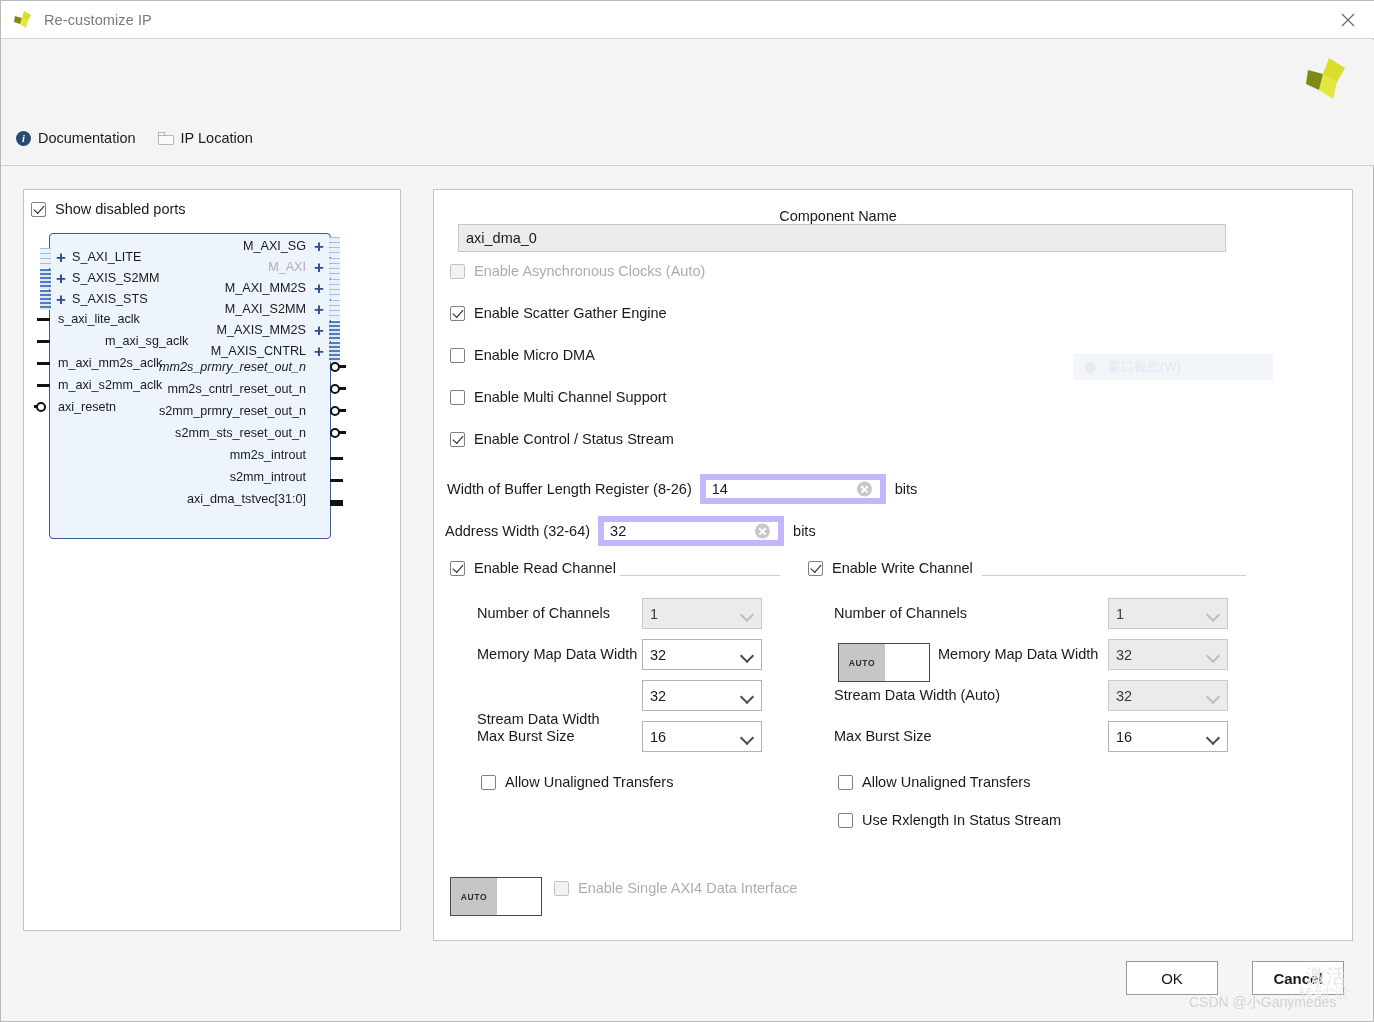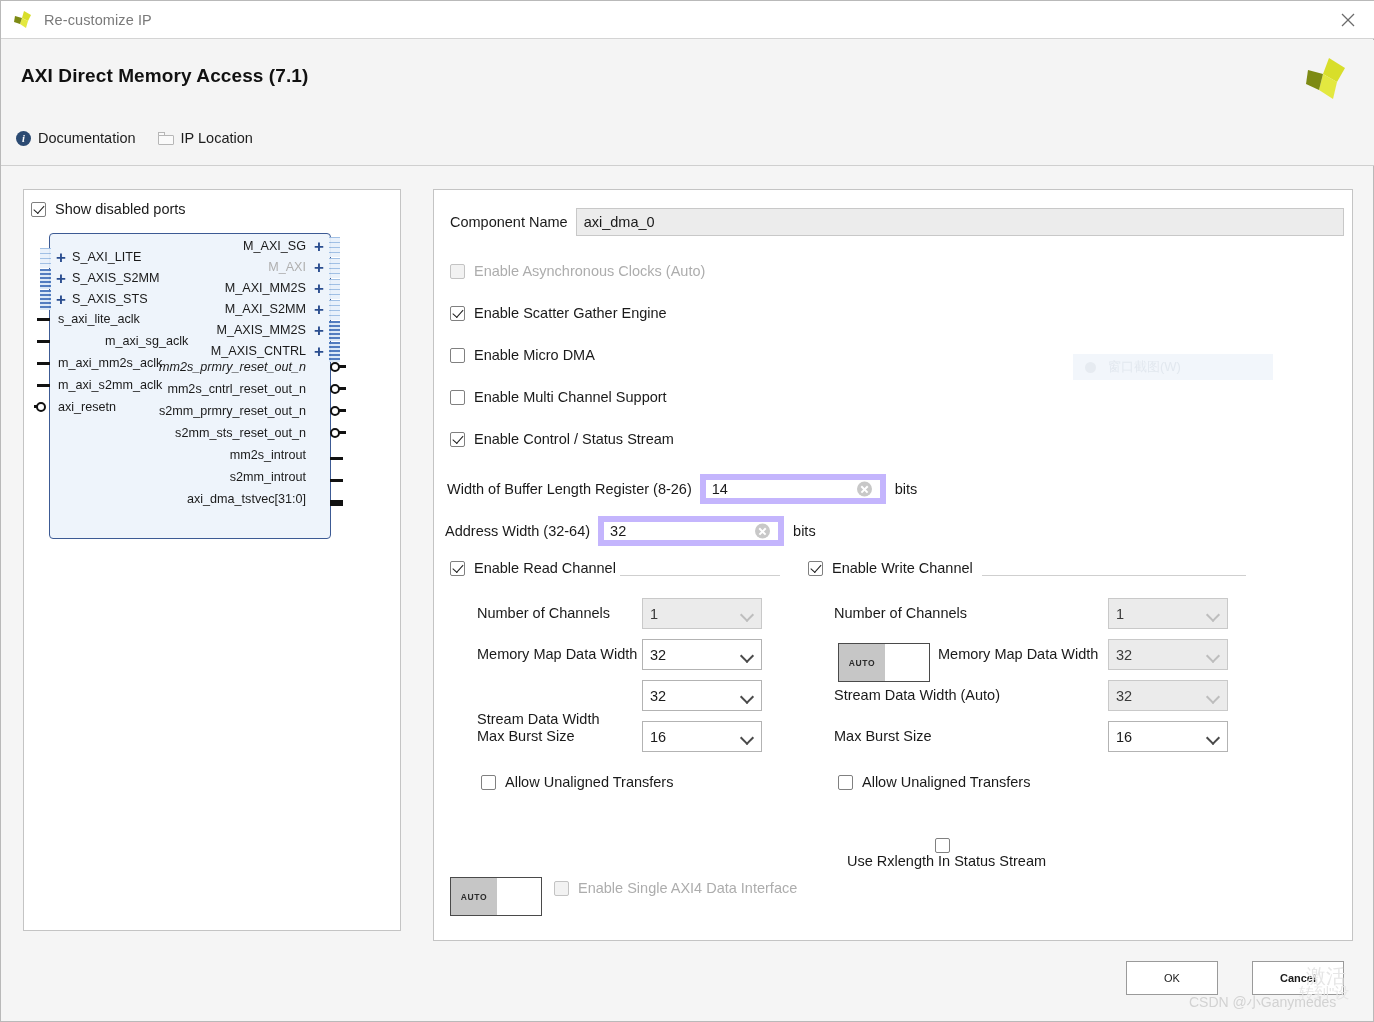--- a/index.html
+++ b/index.html
@@ -146,21 +146,21 @@
   }
   .cpin .tail {
     position: absolute; left: 9px; top: 4px; width: 7px; height: 3px; background: #111;
   }
   .cpin.left .ring { left: 2px; }
   .cpin.left .tail { left: 0px; width: 4px; }
 
   
   .lbl { font-size: 14.5px; color: #1a1a1a; }
 
-  .comp-row { position: absolute; left: 16px; top: 18px; display: flex; align-items: center; }
+  .comp-row { position: absolute; left: 16px; top: 18px; display: flex; align-items: center; flex-direction: column; }
   .comp-input {
     margin-left: 8px; width: 768px; height: 28px;
     background: #ececec; border: 1px solid #c8c8c8;
     font-size: 14.5px; color: #1a1a1a;
     display: flex; align-items: center; padding-left: 7px;
   }
 
   .opt { position: absolute; left: 16px; }
 
   .txtfield {
@@ -215,21 +215,21 @@
     width: 46px; height: 100%; background: #c6c6c6;
     display: flex; align-items: center; justify-content: center;
     font-size: 8.5px; font-weight: bold; color: #2a2a2a; letter-spacing: .6px;
   }
 
   
   .btn {
     position: absolute; height: 34px;
     border: 1px solid #9a9a9a; background: #ffffff;
     display: flex; align-items: center; justify-content: center;
-    font-size: 11px; color: #1a1a1a; cursor: default;
+    font-size: 15px; color: #1a1a1a; cursor: default;
   }
 
   
   .ghost-tip {
     position: absolute; left: 1072px; top: 353px;
     width: 200px; height: 26px;
     background: #f2f6fb;
     display: flex; align-items: center;
     font-size: 13px; color: #e2e8ef;
   }
@@ -267,21 +267,20 @@
     <div class="titlebar-title">Re-customize IP</div>
     <div class="titlebar-close">
       <svg width="16" height="16" viewBox="0 0 16 16">
         <line x1="2" y1="2" x2="14" y2="14" stroke="#6b6b6b" stroke-width="1.3"></line>
         <line x1="14" y1="2" x2="2" y2="14" stroke="#6b6b6b" stroke-width="1.3"></line>
       </svg>
     </div>
   </div>
 
   <div class="header">
-    <div class="header-title">AXI Direct Memory Access (7.1)</div>
 
     <div class="header-logo">
       <svg width="50" height="46" viewBox="0 0 50 46">
         <polygon points="26,2 42,12 34,26 20,18" fill="#d8de2a"></polygon>
         <polygon points="20,18 34,26 30,43 16,34" fill="#e3e840"></polygon>
         <polygon points="5,14 20,18 16,34 3,28" fill="#7d8a14"></polygon>
       </svg>
     </div>
 
     <div class="linkrow">
@@ -496,21 +495,21 @@
     <span class="lbl" style="position:absolute; left:400px; top:538px;">Max Burst Size</span>
     <div class="dd" style="left:674px; top:531px; width:120px;">
       <span>16</span>
       <span class="chev"></span>
     </div>
 
     <div class="cbrow" style="position:absolute; left:404px; top:584px;">
       <div class="cb"></div>
       <span class="cb-label">Allow Unaligned Transfers</span>
     </div>
-    <div class="cbrow" style="position:absolute; left:404px; top:648px;flex-direction:column;">
+    <div class="cbrow" style="position:absolute; left:404px; top:622px;">
       <div class="cb"></div>
       <span class="cb-label">Use Rxlength In Status Stream</span>
     </div>
 
     <div class="autotog" style="left:16px; top:687px;">
       <div class="seg">AUTO</div>
     </div>
     <div class="cbrow" style="position:absolute; left:120px; top:690px;">
       <div class="cb disabled"></div>
       <span class="cb-label disabled">Enable Single AXI4 Data Interface</span>

